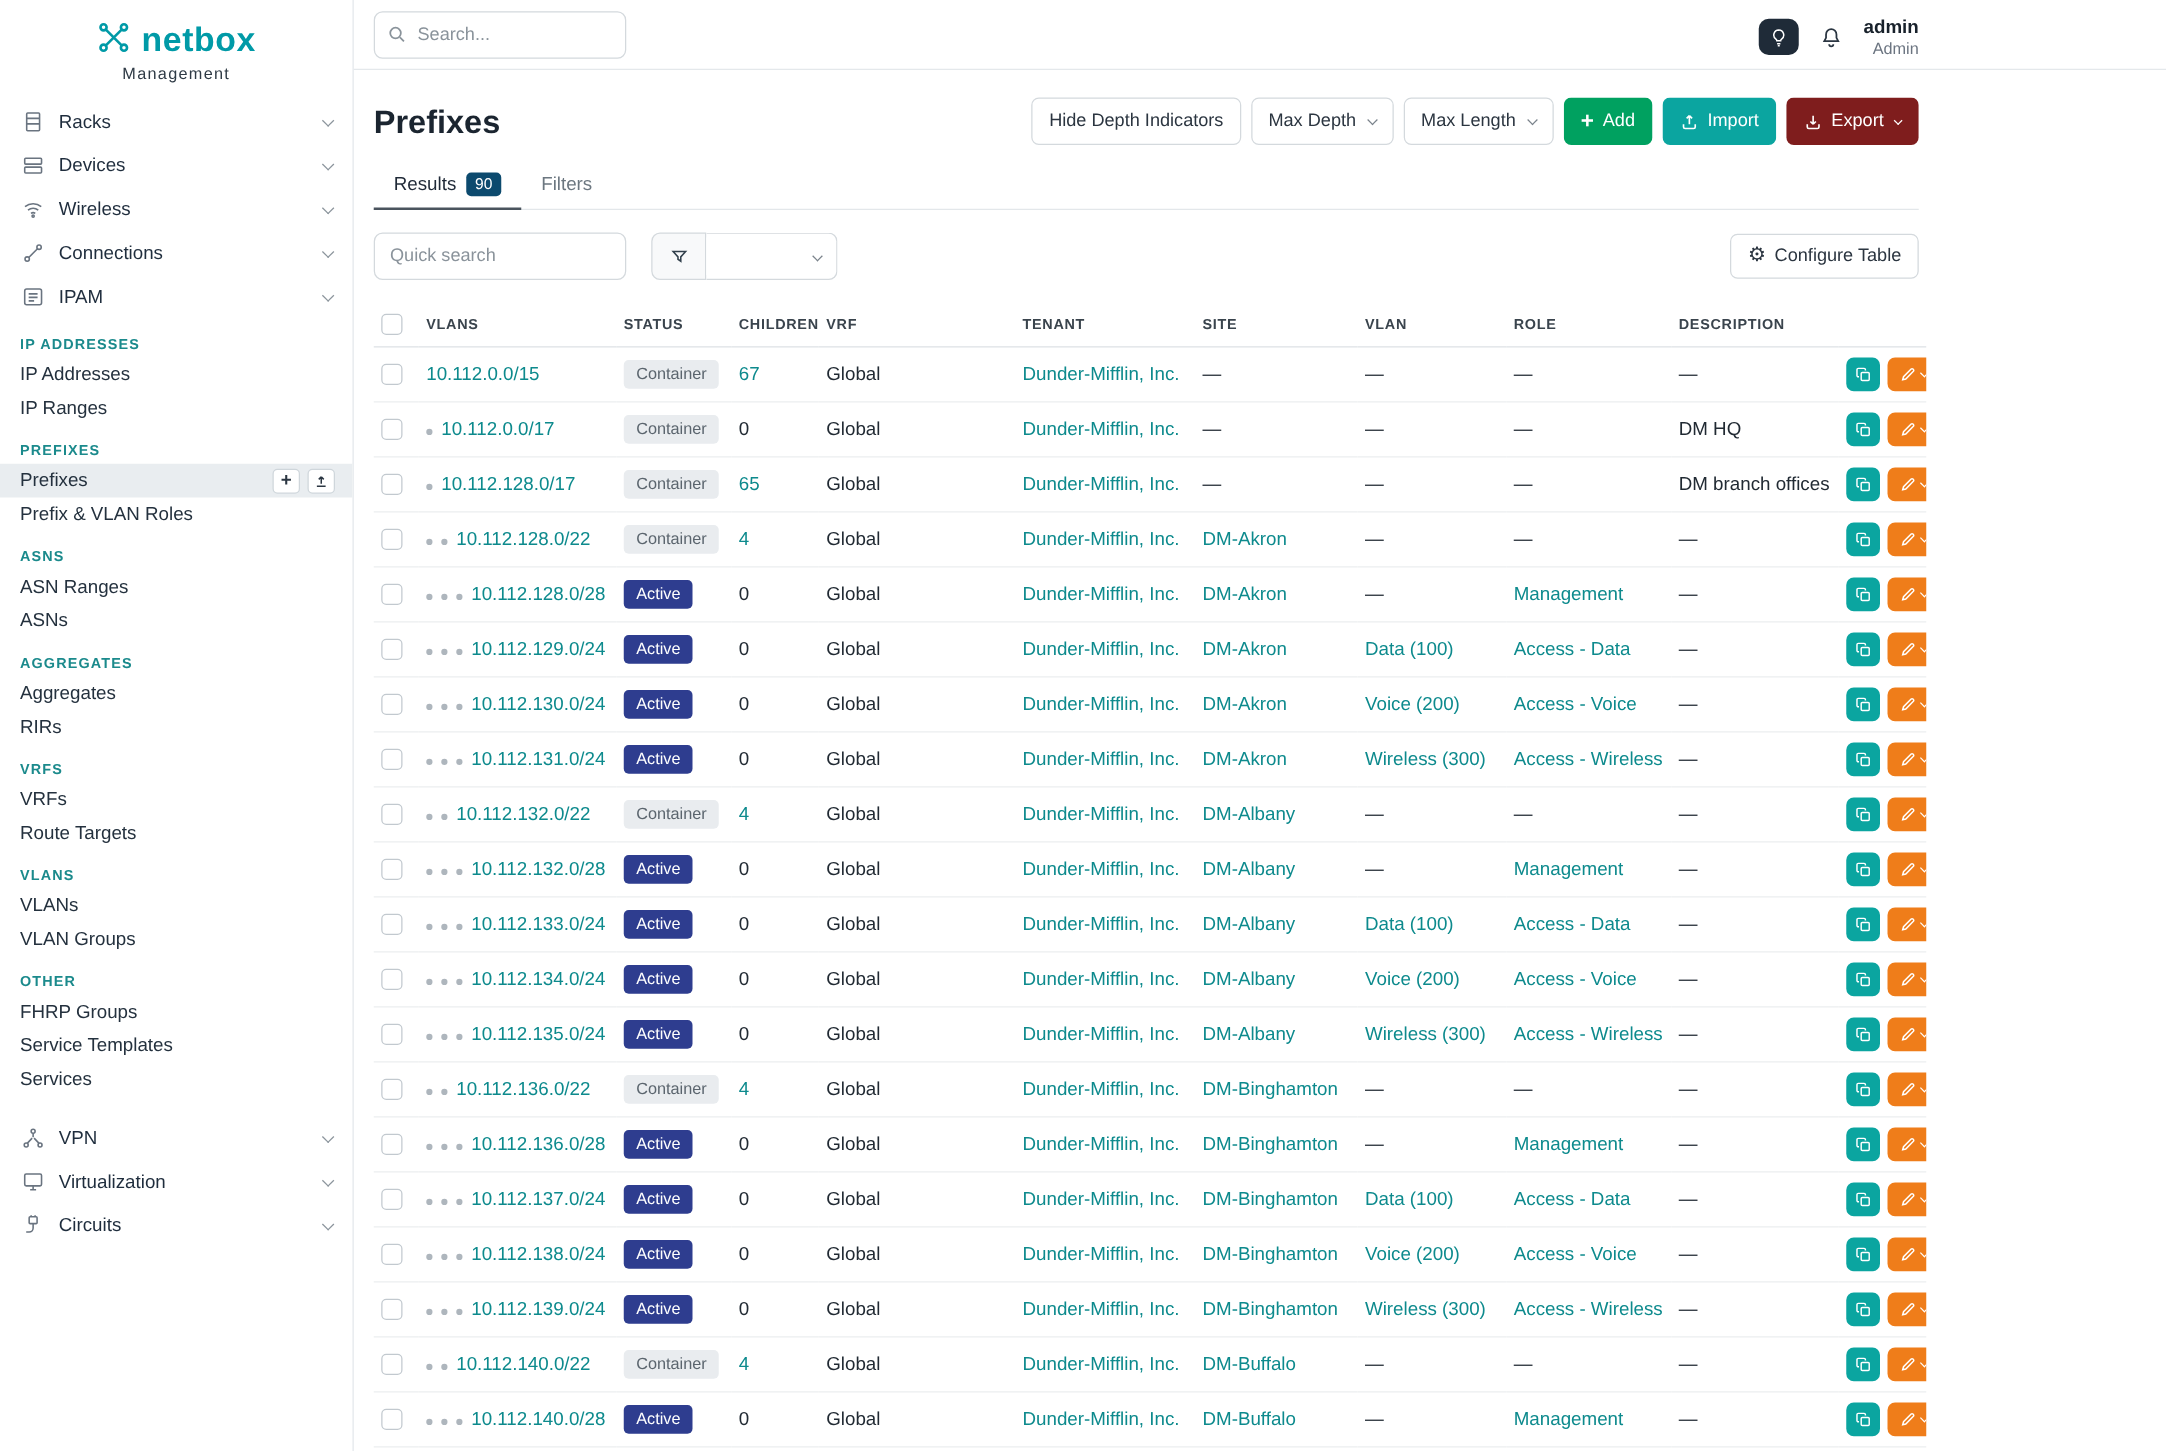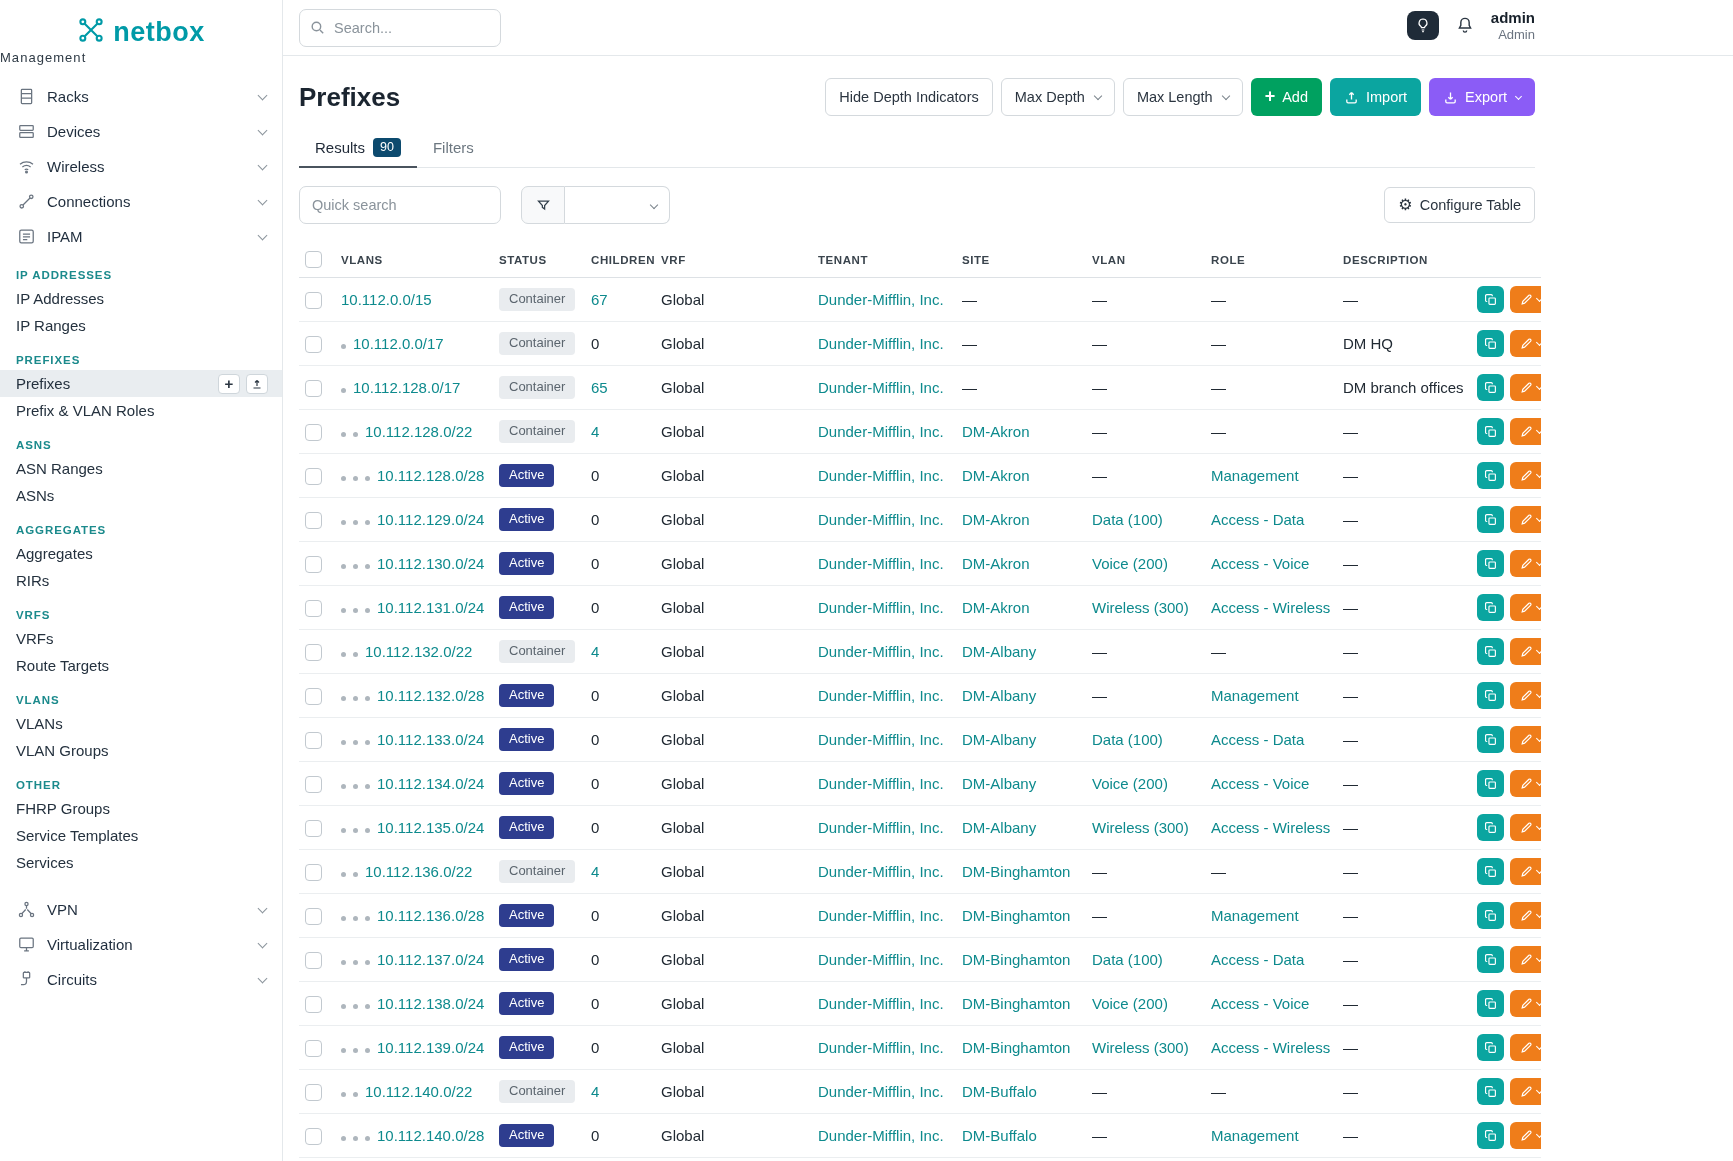--- a/index.html
+++ b/index.html
@@ -3,21 +3,21 @@
 <meta charset="utf-8">
 <style>
   * { box-sizing: border-box; margin: 0; padding: 0; }
   html,body { width:1733px; height:1161px; overflow:hidden; background:#fff;
     font-family:"Liberation Sans","DejaVu Sans",sans-serif; color:#212a33; }
   .app { display:flex; width:1733px; height:1161px; }
 
   
   .sidebar { flex:0 0 283px; width:283px; background:#fff; border-right:1px solid #e4e8eb;
     height:1161px; overflow:hidden; }
-  .logo { padding:16px 0 4px; text-align:left; }
+  .logo { padding:16px 0 4px; text-align:center; }
   .logo-row { display:flex; align-items:center; justify-content:center; gap:8px; }
   .brand { font-size:27px; font-weight:700; color:#009aa7; letter-spacing:.5px; }
   .brand-sub { font-size:13px; color:#2e3a45; margin-top:2px; letter-spacing:.08em; }
   .nav { margin-top:10px; }
   .nav-item { height:35px; display:flex; align-items:center; gap:11px; padding:0 16px;
     font-size:15px; color:#1f2d3d; cursor:pointer; }
   .nav-item .nav-icon { width:20px; height:20px; color:#6a7480; display:flex; align-items:center; justify-content:center; }
   .nav-item .chev { margin-left:auto; color:#8b949c; margin-top:-3px; }
   .nav-heading { margin:15px 0 4px; padding:0 16px; font-size:11.5px; font-weight:700;
     color:#1b8a8c; letter-spacing:.08em; text-transform:uppercase; }
@@ -29,21 +29,21 @@
     display:flex; align-items:center; justify-content:center; color:#2b3642; cursor:pointer; }
   .nav-bottom { margin-top:16px; }
 
   .chev { display:inline-block; width:7px; height:7px; border-right:1.6px solid currentColor;
     border-bottom:1.6px solid currentColor; transform:rotate(45deg); }
 
   
   .main { flex:1; min-width:0; }
   .wrap { max-width:1268px; padding:0 16px; }
   .topbar { height:56px; border-bottom:1px solid #e4e8eb; display:flex; align-items:center; }
-  .topbar .wrap { width:100%; display:flex; align-items:flex-start; justify-content:space-between; }
+  .topbar .wrap { width:100%; display:flex; align-items:flex-end; justify-content:space-between; }
   .search-box { position:relative; width:202px; }
   .search-box svg { position:absolute; left:10px; top:10px; }
   .search-box input { width:100%; height:38px; border:1px solid #d4d9dd; border-radius:7px;
     padding:0 10px 0 34px; font-size:14.5px; color:#212a33; outline:none; }
   .search-box input::placeholder { color:#8a939b; }
   .top-right { display:flex; align-items:center; gap:16px; }
   .pill-dark { width:32px; height:29px; background:#1f2b38; border-radius:8px;
     display:flex; align-items:center; justify-content:center; cursor:pointer; }
   .bell { display:flex; align-items:center; cursor:pointer; color:#2b3642; }
   .user { text-align:right; line-height:1.2; }
@@ -334,21 +334,21 @@
               <span class="plus-glyph">+</span>
               <span>Add</span>
             </button>
           <button class="btn btn-import" id="btn-import" style="background: rgb(11, 165, 160);">
             <svg width="15" height="15" viewBox="0 0 24 24" fill="none" stroke="#fff" stroke-width="2.1">
                 <path d="M12 15V4M12 4L8.5 7.5M12 4l3.5 3.5"></path>
                 <path d="M4.5 15v3.5a2 2 0 0 0 2 2h11a2 2 0 0 0 2-2V15"></path>
               </svg>
             <span>Import</span>
           </button>
-          <button class="btn btn-export" id="btn-export" style="background: #8b5cf6;">
+          <button class="btn btn-export" id="btn-export" style="background: #7f1d1d;">
             <svg width="15" height="15" viewBox="0 0 24 24" fill="none" stroke="#fff" stroke-width="2.1">
                 <path d="M12 4v11M12 15l-3.5-3.5M12 15l3.5-3.5"></path>
                 <path d="M4.5 15v3.5a2 2 0 0 0 2 2h11a2 2 0 0 0 2-2V15"></path>
               </svg>
             <span>Export</span>
               <span class="chev"></span>
           </button>
         </div>
       </div>
 

